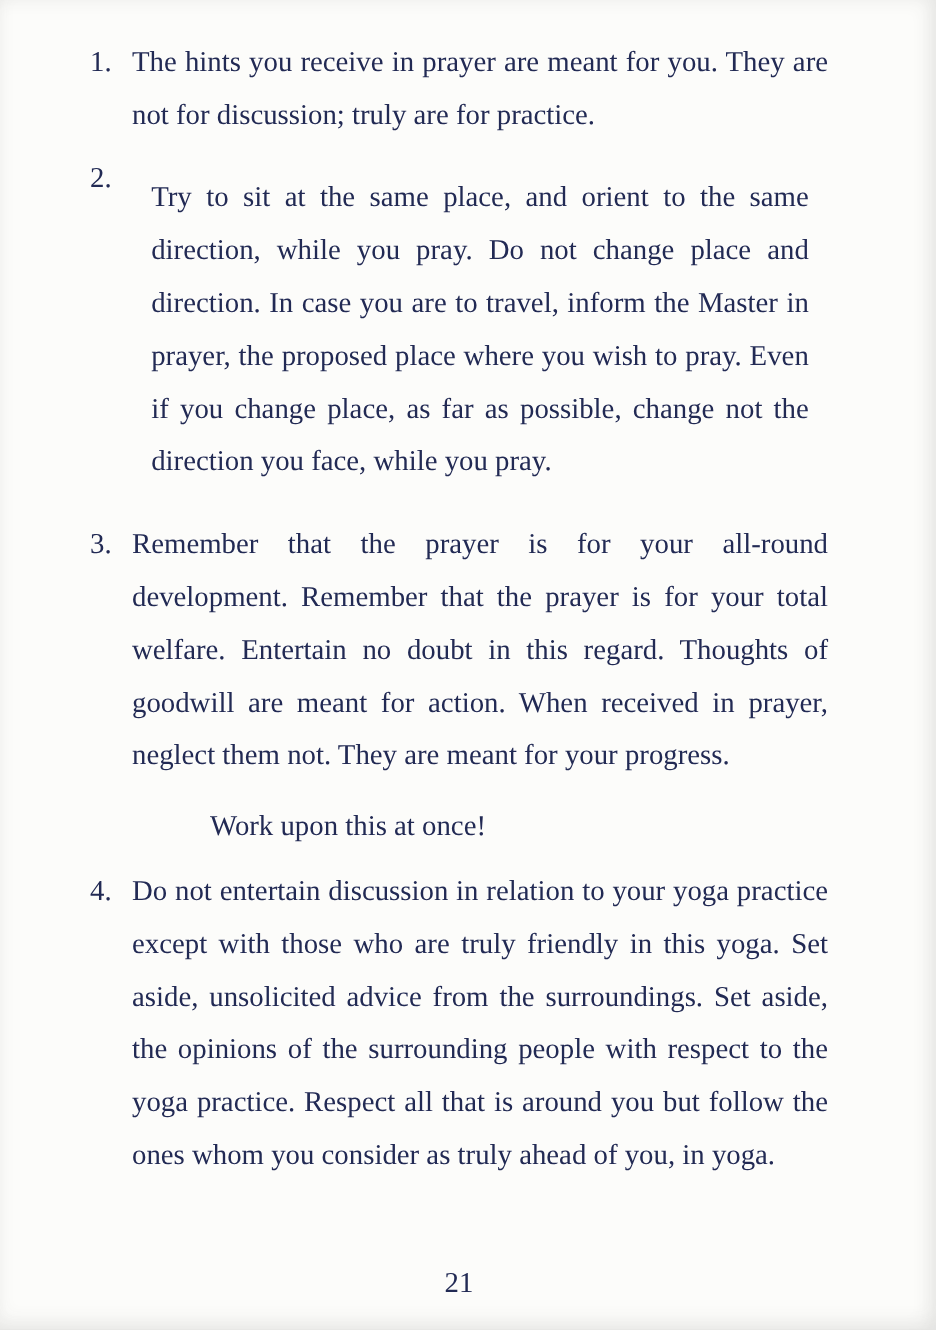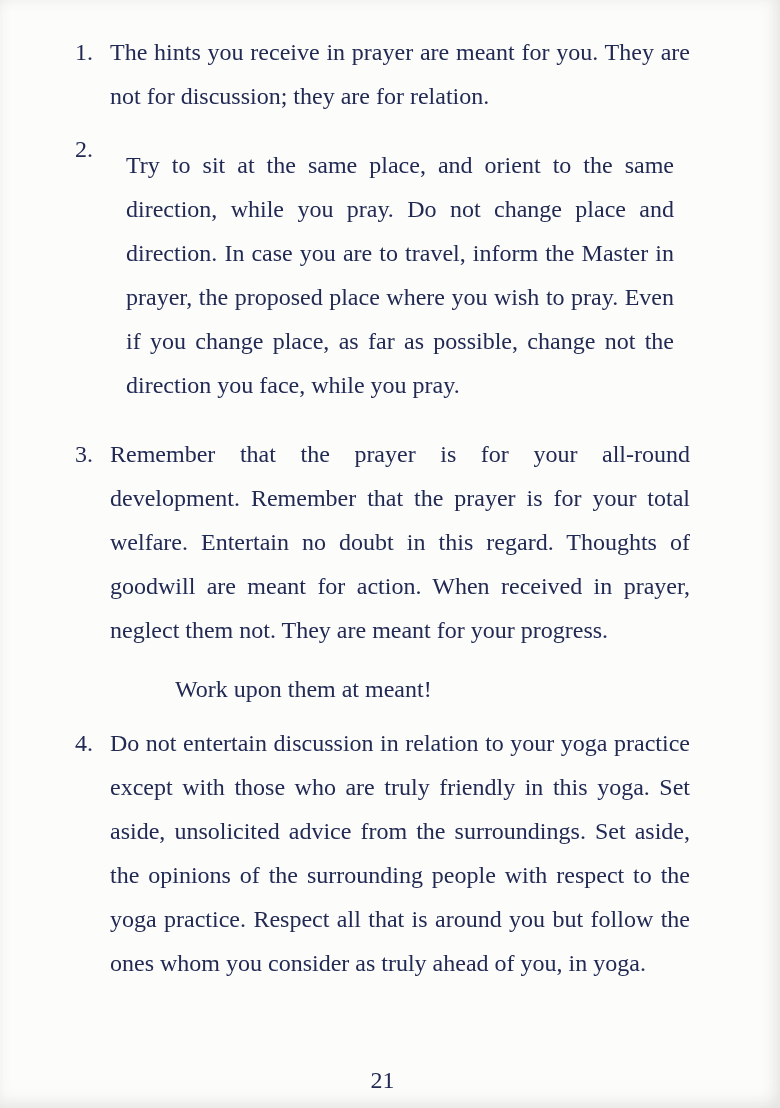--- a/index.html
+++ b/index.html
@@ -35,44 +35,44 @@
     flex: 1;
     text-align: justify;
     text-justify: inter-word;
   }
   .interjection {
     margin: 6px 0 10px 100px;
   }
   .pagenum {
     margin-top: auto;
     text-align: center;
-    padding-bottom: 6px;
+    padding-bottom: 16px;
   }
 </style>
 </head>
 <body>
 
 <div class="page">
 
   <div class="list-item">
     <span class="num">1.</span>
-    <p class="txt" style="margin:0">The hints you receive in prayer are meant for you. They are not for discussion; they are for relation.</p>
+    <p class="txt" style="margin:0">The hints you receive in prayer are meant for you. They are not for discussion; truly are for practice.</p>
   </div>
 
   <div class="list-item">
     <span class="num">2.</span>
     <p class="txt" style="margin:16px">Try to sit at the same place, and orient to the same direction, while you pray. Do not change place and direction. In case you are to travel, inform the Master in prayer, the proposed place where you wish to pray. Even if you change place, as far as possible, change not the direction you face, while you pray.</p>
   </div>
 
   <div class="list-item">
     <span class="num">3.</span>
     <p class="txt" style="margin:0">Remember that the prayer is for your all-round development. Remember that the prayer is for your total welfare. Entertain no doubt in this regard. Thoughts of goodwill are meant for action. When received in prayer, neglect them not. They are meant for your progress.</p>
   </div>
 
-  <div class="interjection">Work upon them at meant!</div>
+  <div class="interjection">Work upon this at once!</div>
 
   <div class="list-item">
     <span class="num">4.</span>
     <p class="txt" style="margin:0">Do not entertain discussion in relation to your yoga practice except with those who are truly friendly in this yoga. Set aside, unsolicited advice from the surroundings. Set aside, the opinions of the surrounding people with respect to the yoga practice. Respect all that is around you but follow the ones whom you consider as truly ahead of you, in yoga.</p>
   </div>
 
   <div class="pagenum">21</div>
 
 </div>
 

